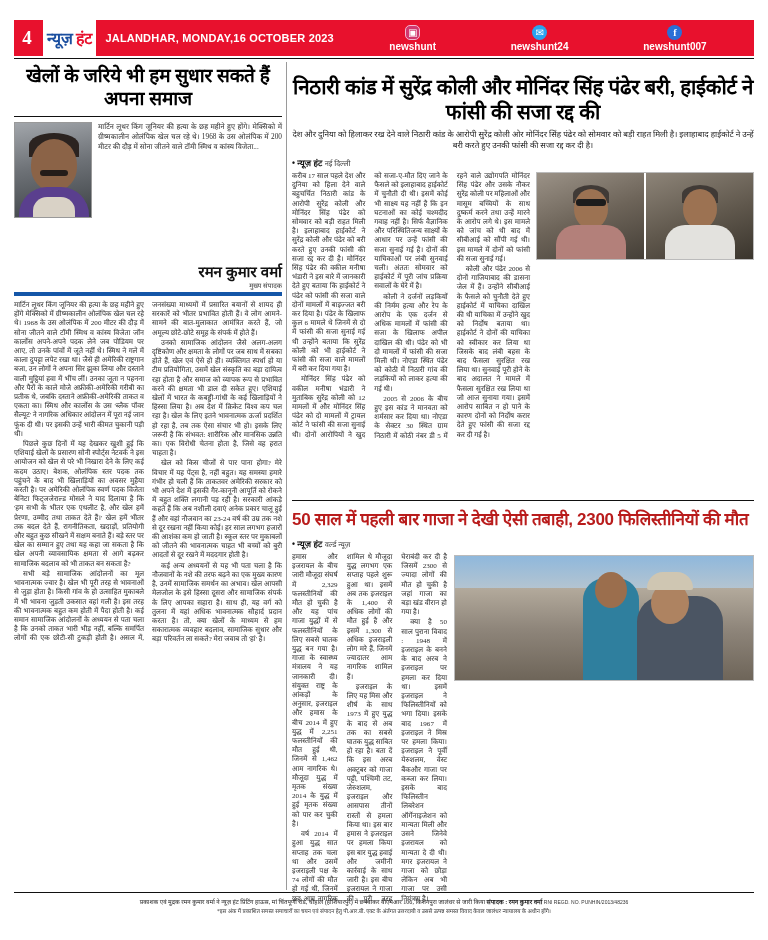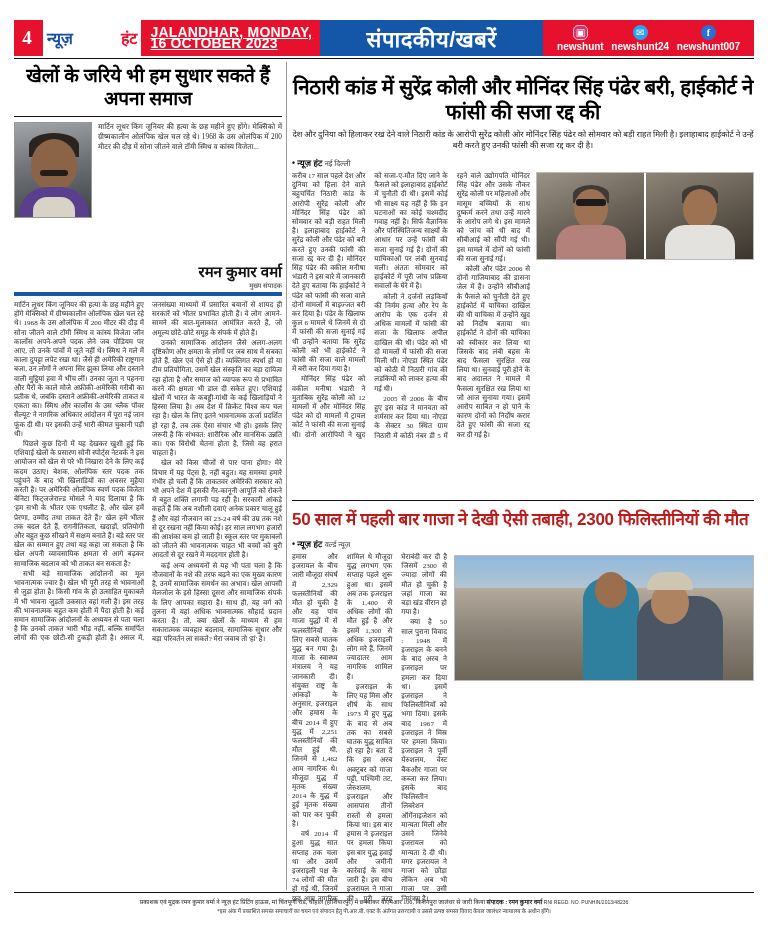--- a/index.html
+++ b/index.html
@@ -9,25 +9,25 @@
     font-family: "Liberation Serif", "DejaVu Serif", serif;
     overflow: hidden;
   }
   .page { position: relative; width: 768px; height: 940px; background:#fff; padding: 0; }
 
   
   .masthead { position:absolute; left:14px; top:20px; width:740px; height:36px; display:flex; align-items:stretch; }
   .mh-red { background:#e8112d; display:flex; align-items:center; }
   .mh-pageno { width:26px; color:#fff; font-weight:bold; font-size:19px; text-align:center;
                font-family:"Liberation Serif", serif; display:flex; align-items:center; justify-content:center; }
-  .mh-logo { background:#fff; margin:2px 3px; padding:12px 4px; display:flex; align-items:center;gap:28px; }
+  .mh-logo { background:#fff; margin:2px 3px; padding:12px 4px; display:flex; align-items:center; }
   .mh-logo .l1 { color:#1b4fa0; font-weight:bold; font-size:16px; font-family:"Liberation Sans",sans-serif; }
-  .mh-logo .l2 { color:#e8112d; font-weight:bold; font-size:16px; font-family:"Liberation Sans",sans-serif; margin-left:20px;}
-  .mh-place { color:#fff; font-family:"Liberation Sans", sans-serif; font-weight:bold; font-size:14px;
-              line-height:11px; padding:0 8px 0 6px; display:flex; flex-direction:column; justify-content:center; letter-spacing:.2px;text-decoration:underline;}
+  .mh-logo .l2 { color:#e8112d; font-weight:bold; font-size:16px; font-family:"Liberation Sans",sans-serif; margin-left:3px;}
+  .mh-place { color:#fff; font-family:"Liberation Sans", sans-serif; font-weight:bold; font-size:11px;
+              line-height:11px; padding:0 8px 0 6px; display:flex; flex-direction:row; justify-content:center; letter-spacing:.2px;}
   .mh-blue { background:#1456a8; flex:0 0 223px; display:flex; align-items:center; justify-content:center; }
   .mh-blue span { color:#fff; font-size:22px; font-weight:bold; font-family:"Liberation Sans", sans-serif; letter-spacing:.5px; }
   .mh-social { background:#e8112d; flex:1; display:flex; align-items:center; justify-content:space-around; padding:0 10px; }
   .soc { display:flex; flex-direction:column; align-items:center; justify-content:center; }
   .soc .glyph { width:15px; height:15px; border-radius:4px; display:flex; align-items:center; justify-content:center;
                 font-size:10px; color:#fff; margin-bottom:1px; }
   .soc .ig { background:#d1386e; border:1.5px solid #f3b6cf; border-radius:5px; }
   .soc .tw { background:#2aa3ef; border-radius:50%; }
   .soc .fb { background:#2a6fd6; border-radius:50%; font-weight:bold; }
   .soc .name { color:#fff; font-size:10px; font-weight:bold; font-family:"Liberation Sans", sans-serif; }
@@ -114,23 +114,20 @@
       <div class="mh-pageno">4</div>
       <div class="mh-logo">
         <span class="l1">न्यूज़</span>
         <span class="l2">हंट</span>
       </div>
       <div class="mh-place">
         <span>JALANDHAR, MONDAY,</span>
         <span>16 OCTOBER 2023</span>
       </div>
     </div>
-    <div class="mh-blue">
-      <span>संपादकीय/खबरें</span>
-    </div>
     <div class="mh-social">
       <div class="soc">
         <span class="glyph ig">▣</span>
         <span class="name">newshunt</span>
       </div>
       <div class="soc">
         <span class="glyph tw">✉</span>
         <span class="name">newshunt24</span>
       </div>
       <div class="soc">

